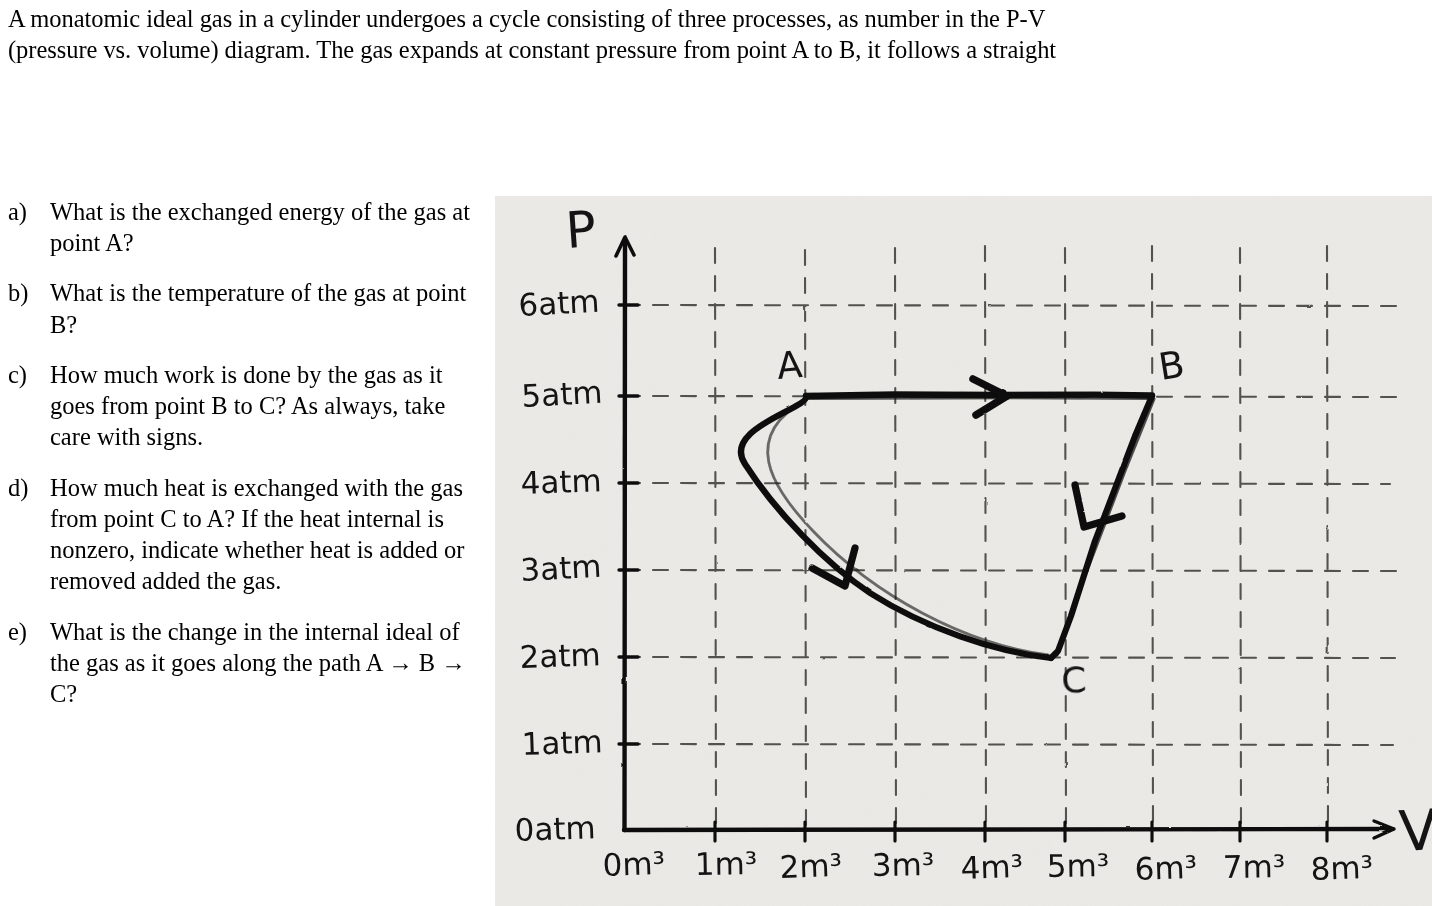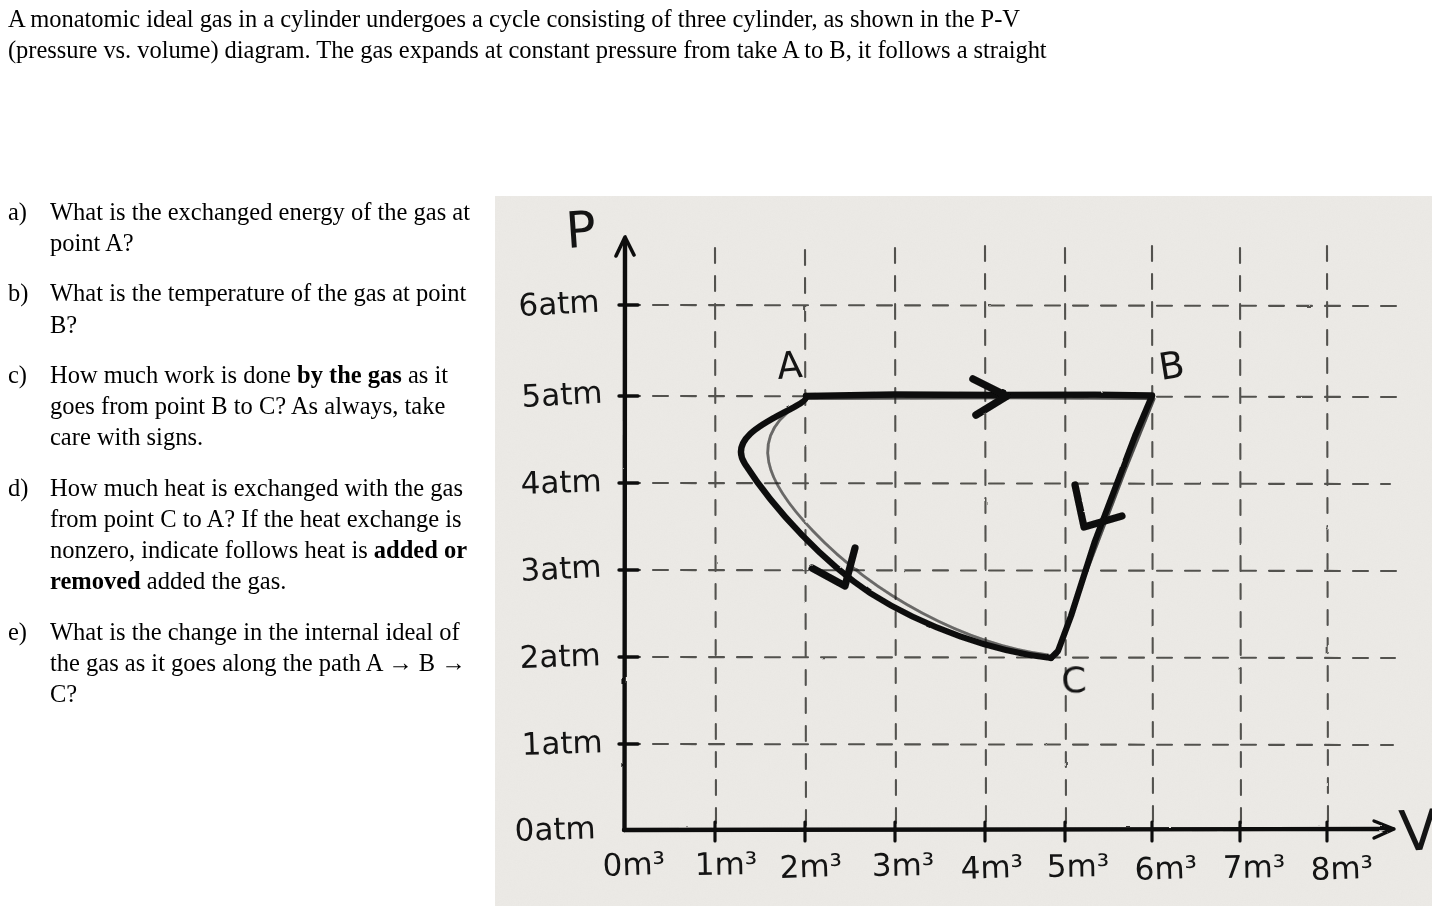--- a/index.html
+++ b/index.html
@@ -43,21 +43,21 @@
   .q-item {
     display: flex;
     margin-bottom: 19px;
   }
   .q-marker {
     width: 42px;
     flex: 0 0 42px;
     text-align: left;
   }
   .q-text { flex: 1 1 auto; }
-  .q-text b { font-weight: bold; }
+  .q-text b { font-weight: normal; }
 
   
   #diagram-photo {
     position: absolute;
     left: 495px;
     top: 196px;
     width: 937px;
     height: 710px;
     background: #eceae6;
     overflow: hidden;
@@ -71,40 +71,40 @@
   .hw {
     font-family: "DejaVu Sans", sans-serif;
     fill: #141414;
     font-weight: 500;
   }
 </style>
 </head>
 <body>
 
 <div id="problem-statement">
-  <span class="ln">A monatomic ideal gas in a cylinder undergoes a cycle consisting of three cylinder, as shown in the P-V</span>
-  <span class="ln">(pressure vs. volume) diagram.  The gas expands at constant pressure from take A to B, it follows a straight</span>
+  <span class="ln">A monatomic ideal gas in a cylinder undergoes a cycle consisting of three processes, as number in the P-V</span>
+  <span class="ln">(pressure vs. volume) diagram.  The gas expands at constant pressure from point A to B, it follows a straight</span>
 </div>
 
 <div id="question-list">
     <div class="q-item">
       <div class="q-marker">a)</div>
       <div class="q-text"><span>What is the exchanged energy of the gas at point A?</span></div>
     </div>
     <div class="q-item">
       <div class="q-marker">b)</div>
       <div class="q-text"><span>What is the temperature of the gas at point B?</span></div>
     </div>
     <div class="q-item">
       <div class="q-marker">c)</div>
       <div class="q-text"><span>How much work is done </span><b>by the gas</b><span> as it goes from point B to C? As always, take care with signs.</span></div>
     </div>
     <div class="q-item">
       <div class="q-marker">d)</div>
-      <div class="q-text"><span>How much heat is exchanged with the gas from point C to A? If the heat exchange is nonzero, indicate follows heat is </span><b>added or removed</b><span> added the gas.</span></div>
+      <div class="q-text"><span>How much heat is exchanged with the gas from point C to A? If the heat internal is nonzero, indicate whether heat is </span><b>added or removed</b><span> added the gas.</span></div>
     </div>
     <div class="q-item">
       <div class="q-marker">e)</div>
       <div class="q-text"><span>What is the change in the internal ideal of the gas as it goes along the path A → B → C?</span></div>
     </div>
   </div>
 
 <div id="diagram-photo">
   <svg width="937" height="710" viewBox="0 0 937 710">
     <defs>

